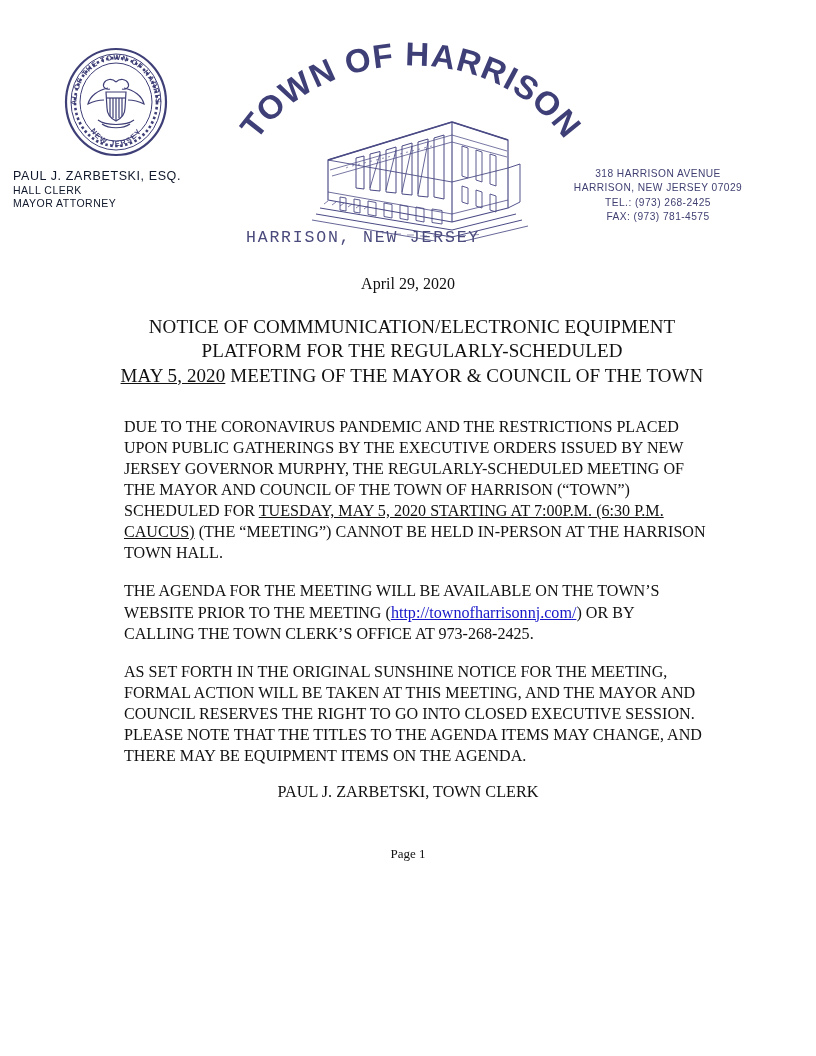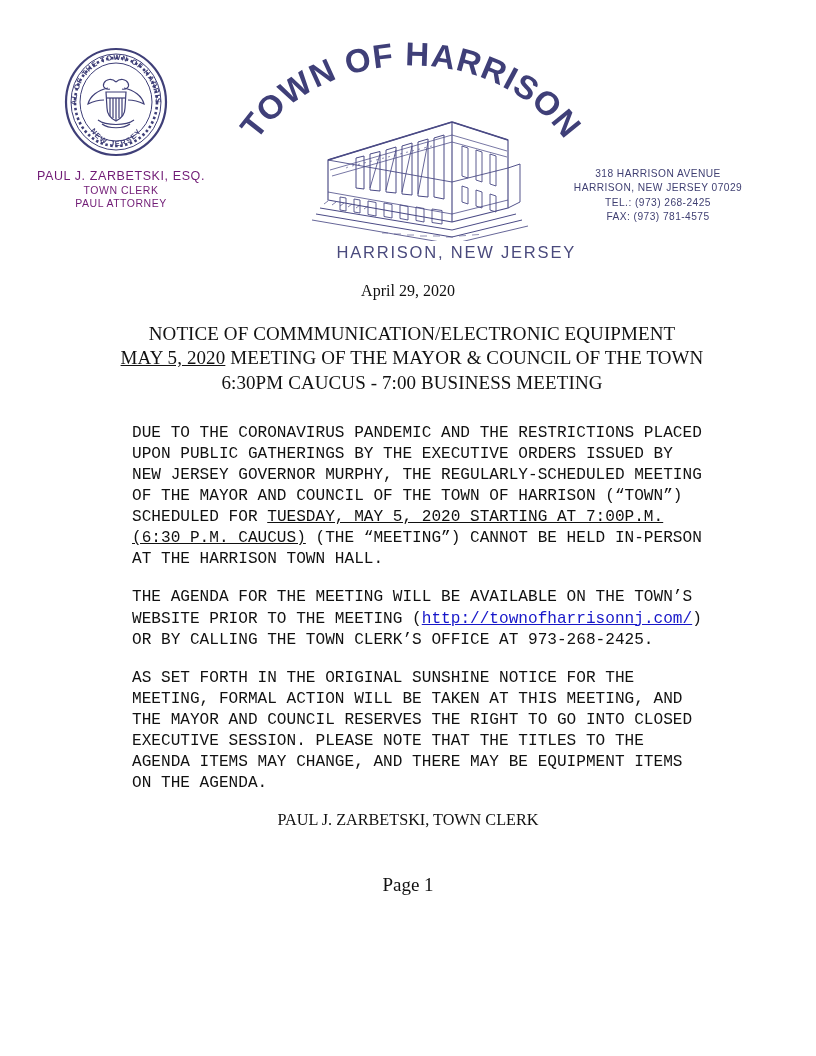--- a/index.html
+++ b/index.html
@@ -26,25 +26,25 @@
   .seal {
     position: absolute;
     left: 62px;
     top: 46px;
     width: 108px;
     height: 112px;
   }
 
   .lh-left {
     position: absolute;
-    left: 6px;
+    left: 13px;
     top: 168px;
     width: 230px;
-    text-align: center;
-    color: #701a75;
+    text-align: left;
+    color: #0f172a;
     font-family: "Liberation Sans", "DejaVu Sans", sans-serif;
     line-height: 1.28;
   }
   .lh-left .name {
     font-size: 12.5px;
     letter-spacing: 0.6px;
     white-space: nowrap;
   }
   .lh-left .role {
     font-size: 10.5px;
@@ -85,73 +85,71 @@
     left: 302px;
     top: 96px;
     width: 228px;
     height: 145px;
   }
   .building svg { display: block; }
 
   .lh-caption {
     position: absolute;
     left: 246px;
-    top: 243px;
+    top: 228px;
     width: 330px;
-    text-align: right;
+    text-align: left;
     color: #4a4a7d;
-    font-family: Liberation Sans, sans-serif;
+    font-family: Liberation Mono, monospace;
     font-size: 16.5px;
     letter-spacing: 1.8px;
   }
 
   
   .doc-date {
     text-align: center;
     font-size: 16px;
-    margin-top: 7px;
   }
 
   .title-block {
     text-align: center;
     font-size: 19px;
     line-height: 1.28;
     margin-top: 22px;
     letter-spacing: 0.1px;
     margin-left: 8px;
   }
   .title-block .tline { white-space: nowrap; }
 
   .body-block {
-    margin: 28px 0 0 12px;
+    margin: 28px 0 0 4px;
     padding: 0 108px 0 120px;
     font-size: 16.1px;
     line-height: 1.31;
-    font-family: Liberation Mono, monospace;
   }
   .body-block p {
     margin: 0 0 17px 0;
   }
 
   .u { text-decoration: underline; }
 
   a.link {
     color: #1717c9;
     text-decoration: underline;
   }
 
   .signature {
     text-align: center;
     font-size: 16.2px;
     margin-top: 16px;
   }
 
   .page-footer {
     text-align: center;
-    font-size: 19px;
+    font-size: 13px;
     margin-top: 44px;
   }
 </style>
 </head>
 <body>
 
 <div class="letterhead">
 
   <div class="seal">
     <svg width="108" height="112" viewBox="0 0 108 112">
@@ -178,22 +176,22 @@
         <path d="M 45,52 L 63,52"></path>
         <path d="M 48,52 L 48,70 M 51,52 L 51,72 M 54,52 L 54,74 M 57,52 L 57,72 M 60,52 L 60,70"></path>
         <path d="M 36,74 C 44,80 64,80 72,74"></path>
         <path d="M 40,78 C 47,83 61,83 68,78"></path>
       </g>
     </svg>
   </div>
 
   <div class="lh-left">
     <div class="name">PAUL J. ZARBETSKI, ESQ.</div>
-    <div class="role">TOWN CLERK</div>
-    <div class="role">PAUL ATTORNEY</div>
+    <div class="role">HALL CLERK</div>
+    <div class="role">MAYOR ATTORNEY</div>
   </div>
 
   <div class="arch">
     <svg width="330" height="130" viewBox="0 0 330 130">
       <defs>
         <path id="archPath" d="M 6,126 A 178,150 0 0 1 324,126"></path>
       </defs>
       <text>
         <textPath href="#archPath" startOffset="50%" text-anchor="middle">TOWN OF HARRISON</textPath>
       </text>
@@ -285,22 +283,22 @@
     <div>HARRISON, NEW JERSEY 07029</div>
     <div>TEL.: (973) 268-2425</div>
     <div>FAX:  (973) 781-4575</div>
   </div>
 </div>
 
 <div class="doc-date">April 29, 2020</div>
 
 <div class="title-block">
   <div class="tline">NOTICE OF COMMMUNICATION/ELECTRONIC EQUIPMENT</div>
+  <div class="tline">PLATFORM FOR THE REGULARLY-SCHEDULED</div>
   <div class="tline"><span class="u">MAY 5, 2020</span> <span>MEETING OF THE MAYOR &amp; COUNCIL OF THE TOWN</span></div>
-  <div class="tline">6:30PM CAUCUS - 7:00 BUSINESS MEETING</div>
 </div>
 
 <div class="body-block">
 
   <p><span>DUE TO THE CORONAVIRUS PANDEMIC AND THE RESTRICTIONS PLACED UPON PUBLIC GATHERINGS BY THE EXECUTIVE ORDERS ISSUED BY NEW JERSEY GOVERNOR MURPHY, THE REGULARLY-SCHEDULED MEETING OF THE MAYOR AND COUNCIL OF THE TOWN OF HARRISON (“TOWN”) SCHEDULED FOR </span><span class="u">TUESDAY, MAY 5, 2020 STARTING AT 7:00P.M. (6:30 P.M. CAUCUS)</span><span> (THE “MEETING”) CANNOT BE HELD IN-PERSON AT THE HARRISON TOWN HALL.</span></p>
 
 
   <p><span>THE AGENDA FOR THE MEETING WILL BE AVAILABLE ON THE TOWN’S WEBSITE PRIOR TO THE MEETING (</span><a class="link" href="#">http://townofharrisonnj.com/</a><span>) OR BY CALLING THE TOWN CLERK’S OFFICE AT 973-268-2425.</span></p>
 
   <p>AS SET FORTH IN THE ORIGINAL SUNSHINE NOTICE FOR THE MEETING, FORMAL ACTION WILL BE TAKEN AT THIS MEETING, AND THE MAYOR AND COUNCIL RESERVES THE RIGHT TO GO INTO CLOSED EXECUTIVE SESSION.  PLEASE NOTE THAT THE TITLES TO THE AGENDA ITEMS MAY CHANGE, AND THERE MAY BE EQUIPMENT ITEMS ON THE AGENDA.</p>

